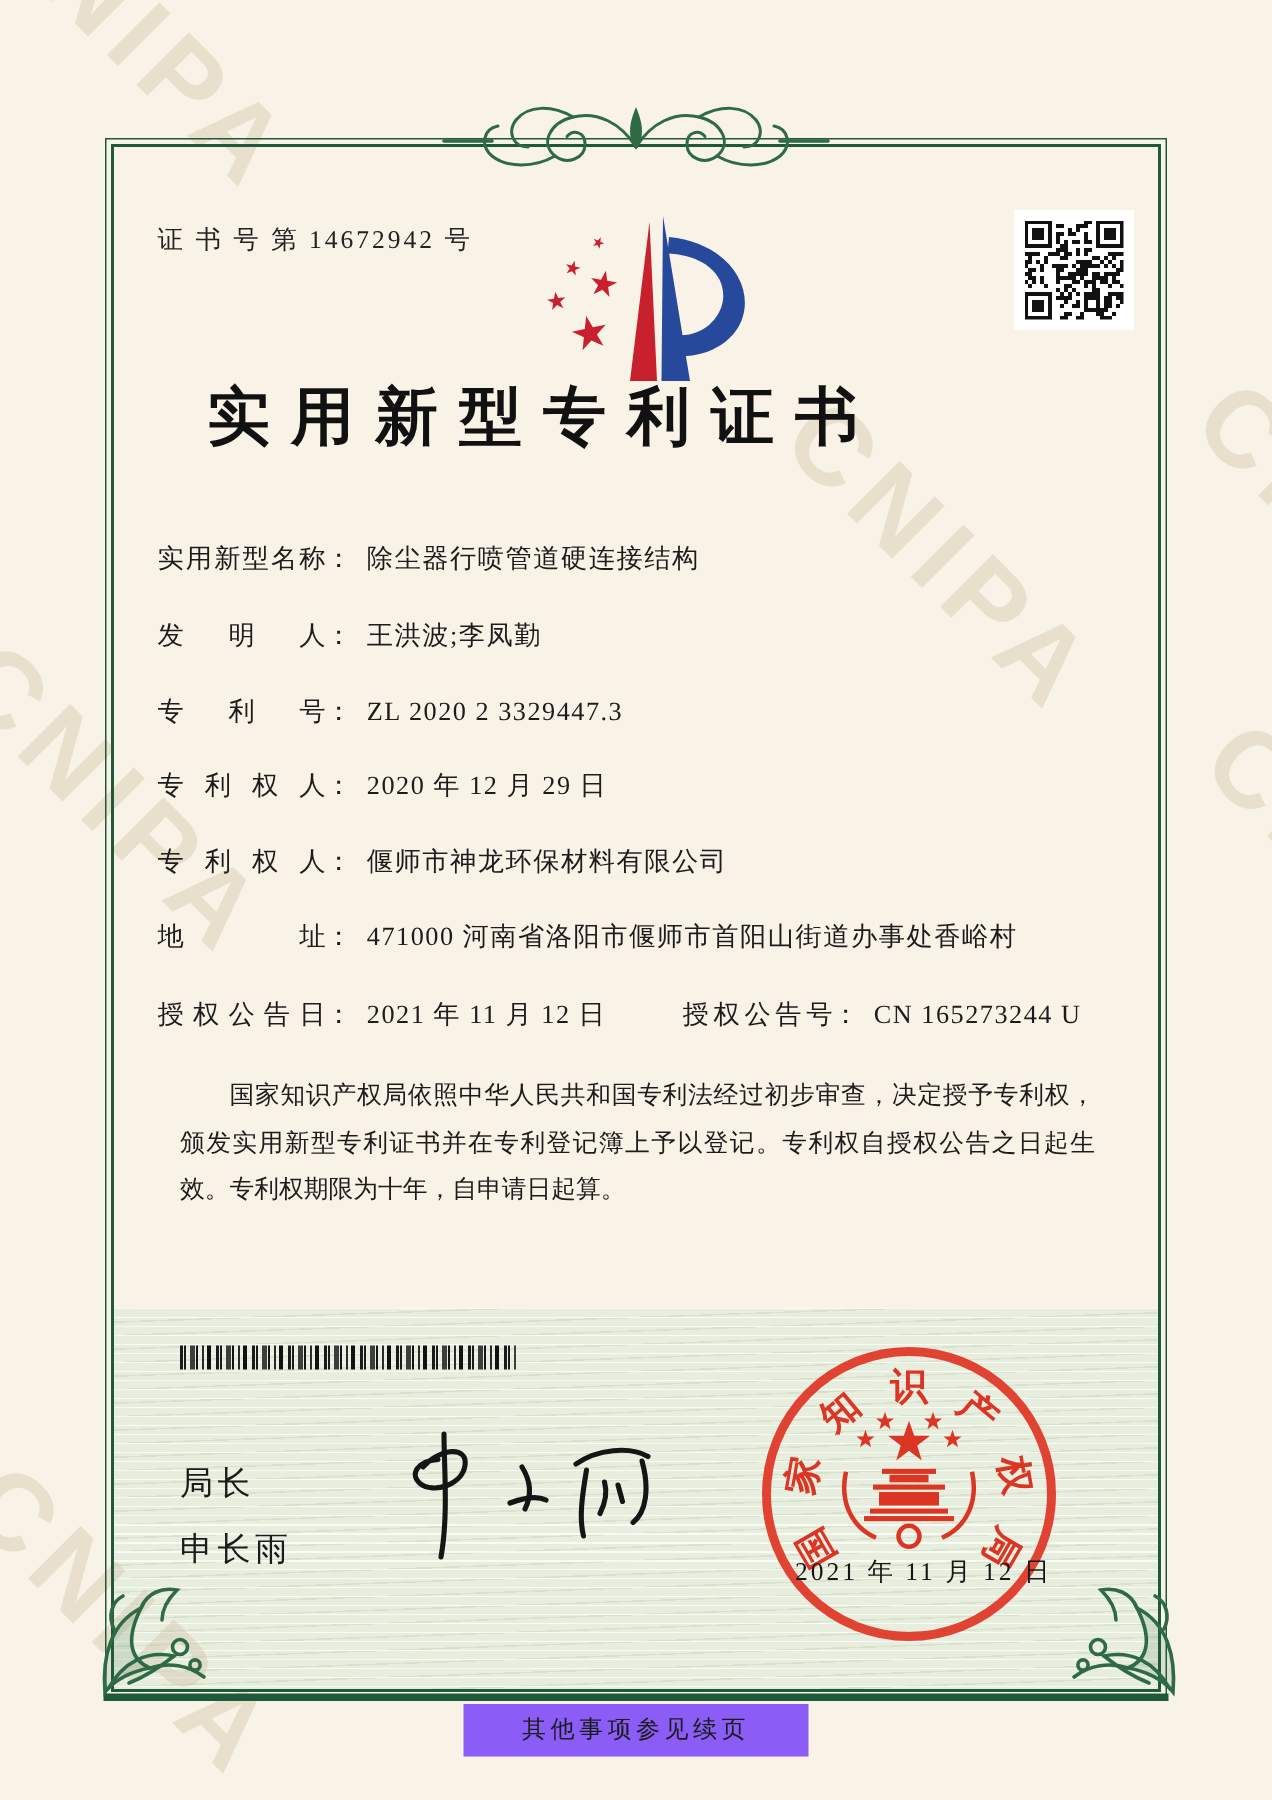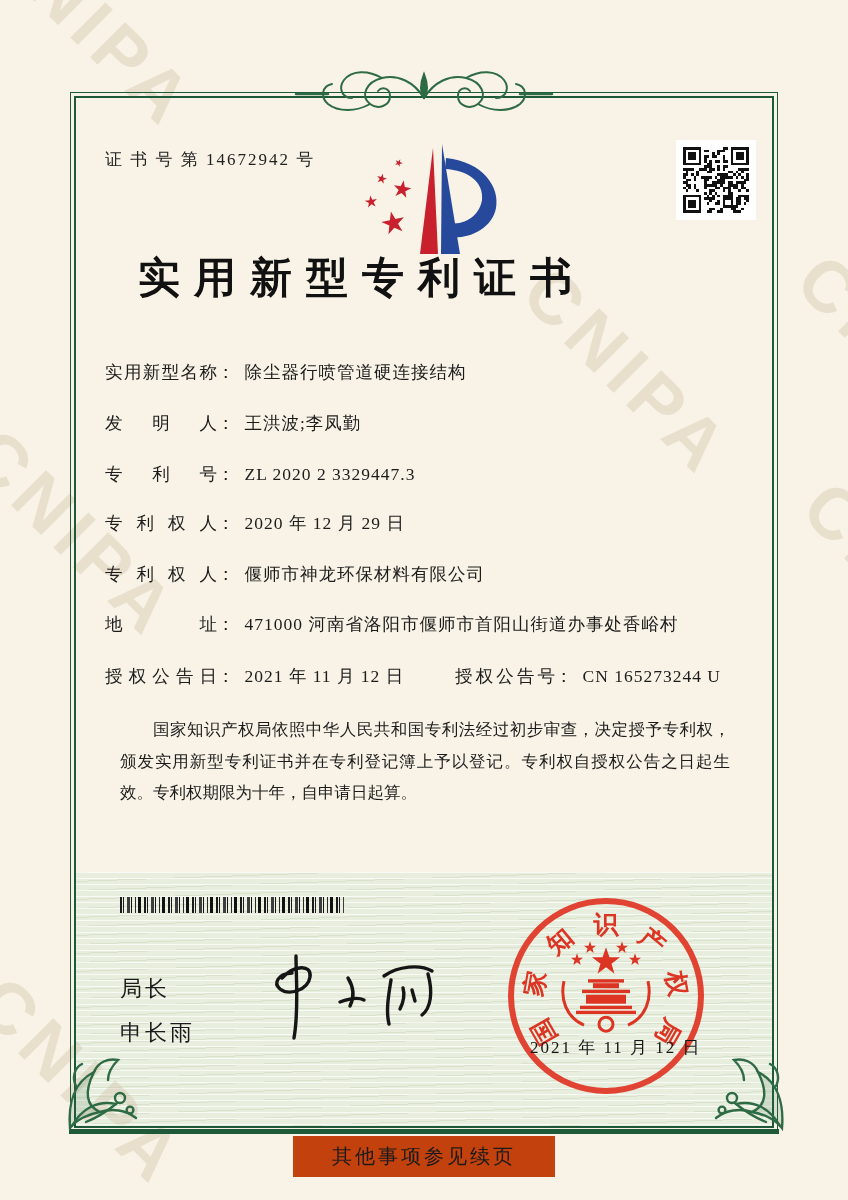--- a/index.html
+++ b/index.html
@@ -71,21 +71,21 @@
   .seal .ring{position:absolute;inset:0;border:6px solid rgba(223,52,36,.92);border-radius:50%;}
   .seal-char{position:absolute;left:50%;top:50%;font-size:25px;font-weight:700;
              color:#dc3524;transform-origin:center;}
   .seal .emblem{position:absolute;left:50%;top:50%;transform:translate(-50%,-54%);}
   .seal-date{position:absolute;left:530px;top:1036px;font-size:17px;color:#161616;letter-spacing:2px;z-index:4;}
 
   .page-footer{position:absolute;left:0;top:1090px;width:848px;text-align:center;
                font-size:15px;color:#222;letter-spacing:2px;}
 
   .cont-box{position:absolute;left:50%;top:1136px;transform:translateX(-50%);
-            background:#c2410c;padding:7px 39px;font-size:20px;letter-spacing:3px;color:#1b1b1b;}
+            background:#8b5cf6;padding:7px 39px;font-size:16px;letter-spacing:3px;color:#1b1b1b;}
 
   
   .orn{position:absolute;z-index:4;color:#2e6b45;}
   .orn-top{left:50%;top:64px;transform:translateX(-50%);}
   .orn-bl{left:62px;top:1052px;}
   .orn-br{left:706px;top:1052px;transform:scaleX(-1);}
 </style>
 </head>
 <body>
 

